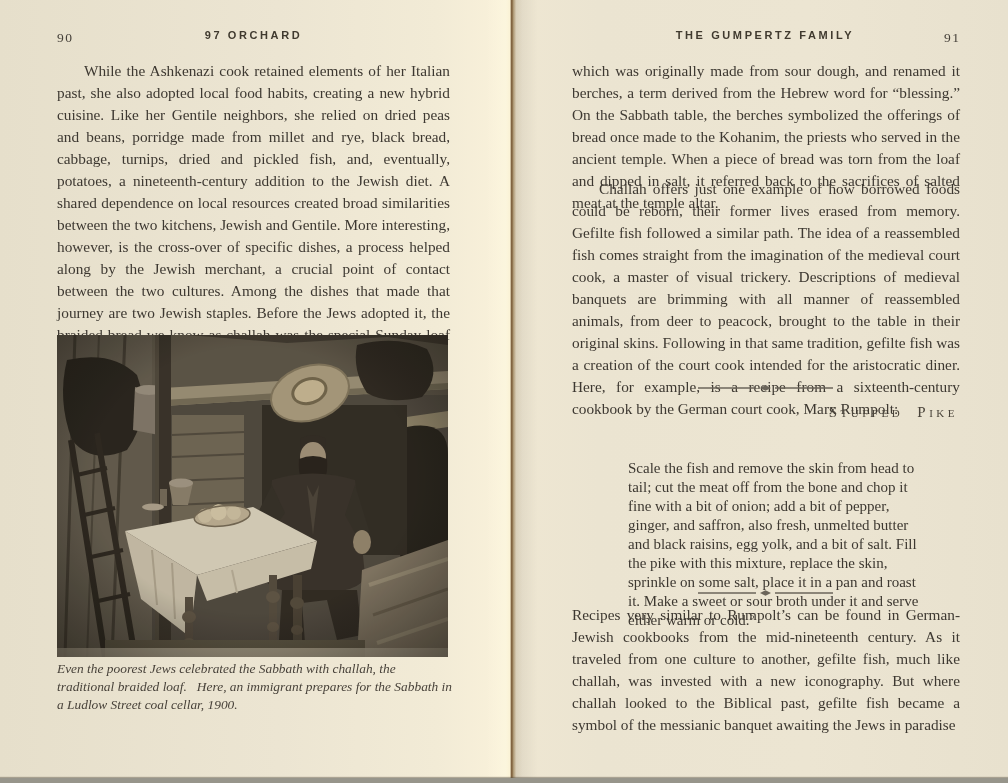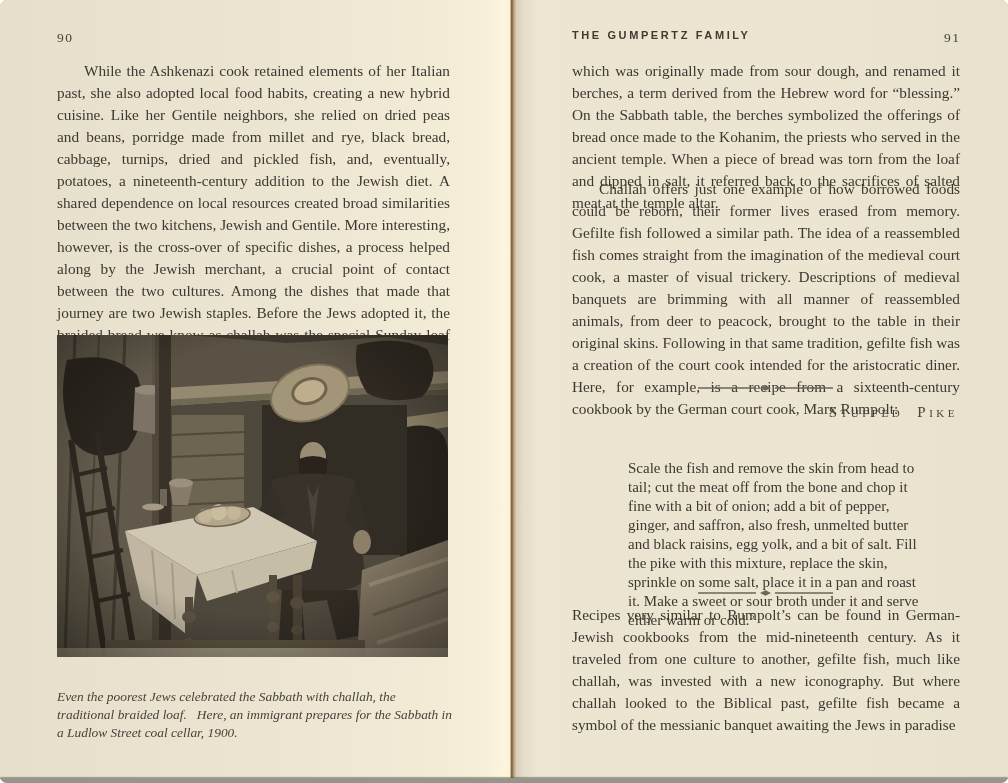--- a/index.html
+++ b/index.html
@@ -1,20 +1,19 @@
 <!DOCTYPE html>
 <html><head>
 <meta charset="utf-8">
 <style>
   html,body{margin:0;padding:0;}
   .spread{
     position:relative;width:1008px;height:783px;overflow:hidden;
     background:#ebe4d1;font-family:"Liberation Serif",serif;
     box-shadow:inset 0 1px 0 rgba(0,0,0,.18), inset 1px 0 0 rgba(0,0,0,.08);
-    border-radius:7px;
   }
   .page{position:absolute;top:0;height:778px;}
   .page-left{left:0;width:508px;
     background:linear-gradient(90deg,#e6dfcb 0%,#ece5d2 55%,#f2ebd6 86%,#f9f1da 99%);}
   .page-right{left:508px;width:500px;
     background:linear-gradient(90deg,#efe7d2 0%,#ebe4d1 18%,#ece5d2 60%,#e8e1ce 100%);}
   .binding{
     position:absolute;top:0;left:486px;width:52px;height:778px;z-index:5;pointer-events:none;
     background:linear-gradient(90deg,
       rgba(250,243,220,0) 0%, rgba(252,246,222,.85) 38%, #fbf3d6 46%,
@@ -37,20 +36,21 @@
   .abs{position:absolute;}
   .divider{display:block;margin:0 auto;}
 </style>
 </head>
 <body>
 
 <div class="spread">
 
   <div class="page page-left">
     <span class="abs page-num" style="left:57px;top:30px;">90</span>
+    <span class="abs running-head" style="left:57px;top:29px;width:393px;text-align:center;">97 ORCHARD</span>
 
     <p class="abs body-text indent" style="left:57px;top:60px;width:393px;">While the Ashkenazi cook retained elements of her Italian past, she also adopted local food habits, creating a new hybrid cuisine. Like her Gentile neighbors, she relied on dried peas and beans, porridge made from millet and rye, black bread, cabbage, turnips, dried and pickled fish, and, eventually, potatoes, a nineteenth-century addition to the Jewish diet. A shared dependence on local resources created broad similarities between the two kitchens, Jewish and Gentile. More interesting, however, is the cross-over of specific dishes, a process helped along by the Jewish merchant, a crucial point of contact between the two cultures. Among the dishes that made that journey are two Jewish staples. Before the Jews adopted it, the braided bread we know as challah was the special Sunday loaf of German Gentiles. German Jews adopted the braided bread,</p>
 
     <svg class="abs" style="left:57px;top:335px;" width="391" height="322" viewBox="0 0 391 322" role="img">
       <defs>
         <radialGradient id="vig" cx="50%" cy="45%" r="75%">
           <stop offset="55%" stop-color="rgba(0,0,0,0)"></stop>
           <stop offset="100%" stop-color="rgba(15,12,8,0.55)"></stop>
         </radialGradient>
       </defs>
@@ -157,25 +157,25 @@
       <line x1="316" y1="280" x2="391" y2="254" stroke="#665c4b" stroke-width="3"></line>
       <line x1="320" y1="308" x2="391" y2="284" stroke="#958a73" stroke-width="4"></line>
 
       <rect x="48" y="305" width="260" height="17" fill="#57503f"></rect>
 
       <rect x="0" y="313" width="391" height="9" fill="#aba28e" opacity="0.85"></rect>
       <rect x="0" y="0" width="391" height="322" fill="url(#vig)"></rect>
       <rect x="0" y="0" width="391" height="322" fill="#8a7f66" opacity="0.07"></rect>
     </svg>
 
-    <p class="abs caption" style="left:57px;top:688px;width:398px;">Even the poorest Jews celebrated the Sabbath with challah, the traditional braided loaf.  Here, an immigrant prepares for the Sabbath in a Ludlow Street coal cellar, 1900.</p>
+    <p class="abs caption" style="left:57px;top:660px;width:398px;">Even the poorest Jews celebrated the Sabbath with challah, the traditional braided loaf.  Here, an immigrant prepares for the Sabbath in a Ludlow Street coal cellar, 1900.</p>
   </div>
 
   <div class="page page-right">
-    <span class="abs running-head" style="left:64px;top:29px;width:386px;text-align:left;">THE GUMPERTZ FAMILY</span>
+    <span class="abs running-head" style="left:64px;top:29px;width:386px;text-align:center;">THE GUMPERTZ FAMILY</span>
     <span class="abs page-num" style="left:436px;top:30px;">91</span>
 
     <p class="abs body-text" style="left:64px;top:60px;width:388px;"><span>which was originally made from sour dough, and renamed it </span><span class="it">berches</span><span>, a term derived from the Hebrew word for “blessing.” On the Sabbath table, the </span><span class="it">berches</span><span> symbolized the offerings of bread once made to the </span><span class="it">Kohanim</span><span>, the priests who served in the ancient temple. When a piece of bread was torn from the loaf and dipped in salt, it referred back to the sacrifices of salted meat at the temple altar.</span></p>
 
     <p class="abs body-text indent" style="left:64px;top:178px;width:388px;">Challah offers just one example of how borrowed foods could be reborn, their former lives erased from memory. Gefilte fish followed a similar path. The idea of a reassembled fish comes straight from the imagination of the medieval court cook, a master of visual trickery. Descriptions of medieval banquets are brimming with all manner of reassembled animals, from deer to peacock, brought to the table in their original skins. Following in that same tradition, gefilte fish was a creation of the court cook intended for the aristocratic diner. Here, for example, is a recipe from a sixteenth-century cookbook by the German court cook, Marx Rumpolt:</p>
 
     <svg class="abs divider" style="left:190px;top:383px;" width="135" height="10" viewBox="0 0 135 10">
       <line x1="0" y1="5" x2="58" y2="5" stroke="#6b655a" stroke-width="1.3"></line>
       <polygon points="62,5 67.5,2.2 73,5 67.5,7.8" fill="#6b655a"></polygon>
       <line x1="77" y1="5" x2="135" y2="5" stroke="#6b655a" stroke-width="1.3"></line>

